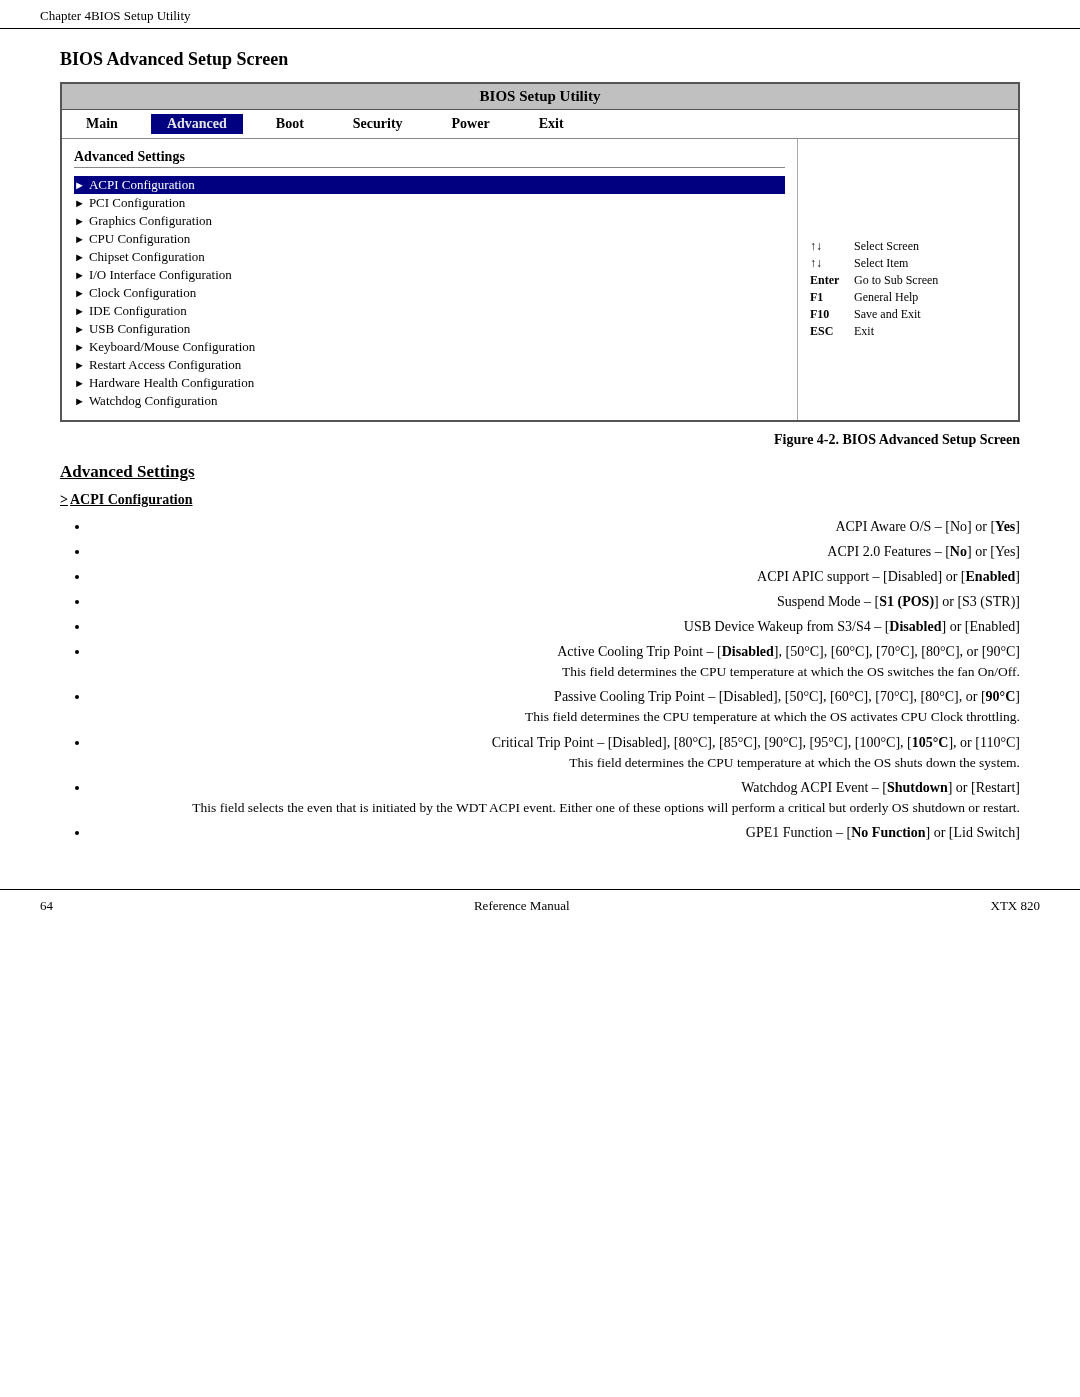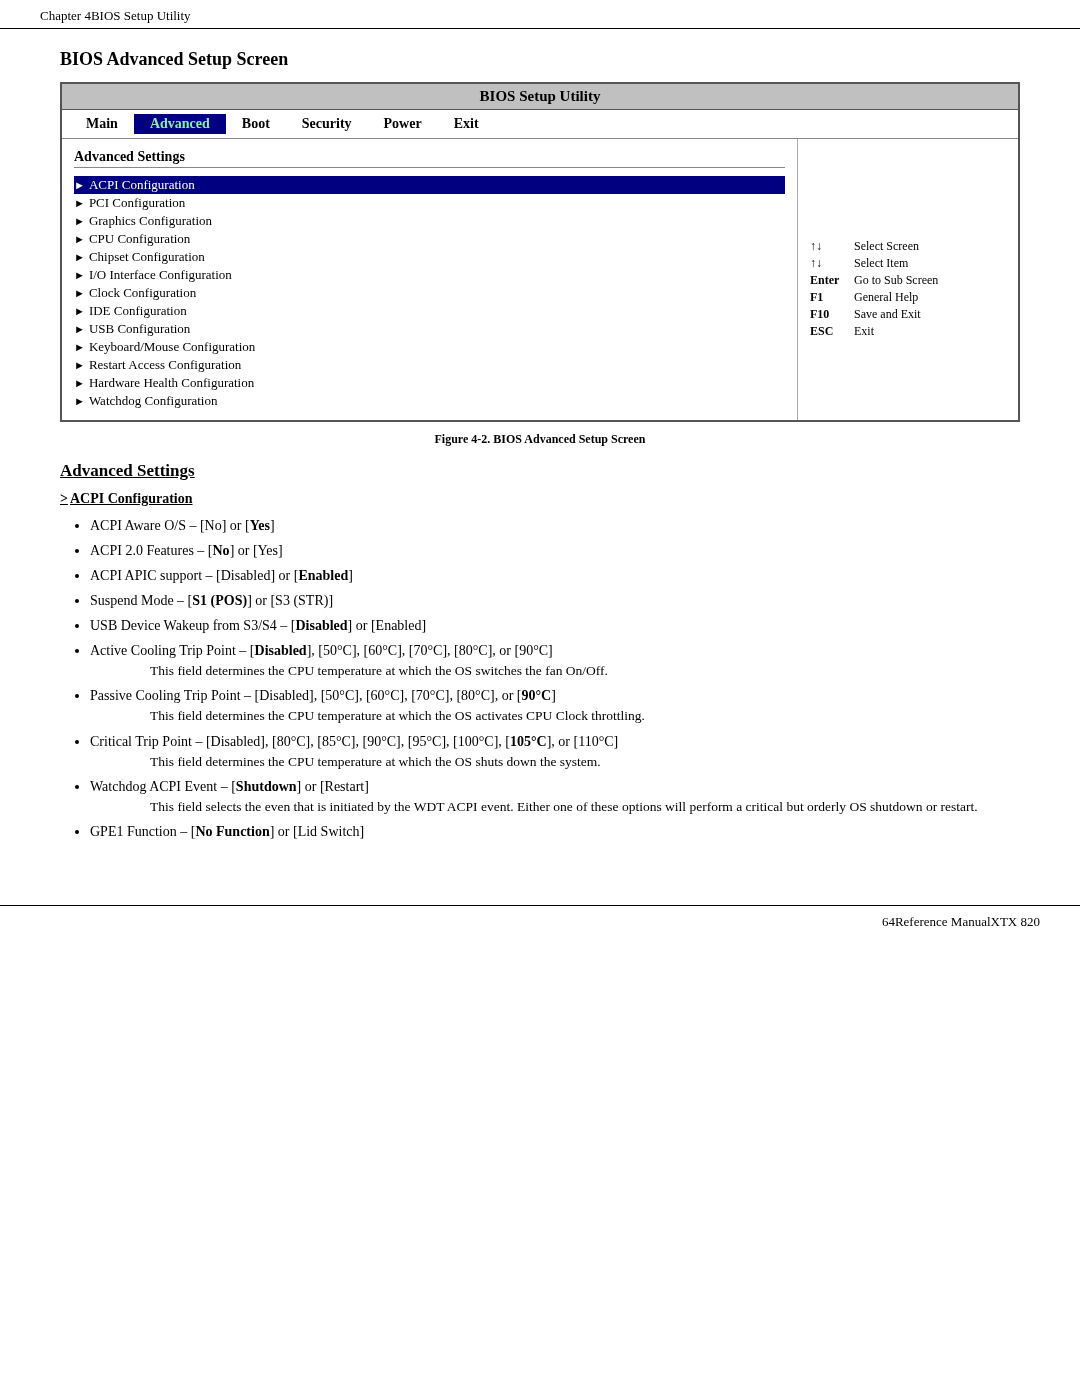--- a/index.html
+++ b/index.html
@@ -40,33 +40,33 @@
     .bios-title-bar {
       background: #c0c0c0;
       text-align: center;
       font-weight: bold;
       font-size: 15px;
       padding: 4px 0;
       border-bottom: 1px solid #555;
     }
     .bios-menu-bar {
       display: flex;
-      gap: 0;
+      gap: 17px;
       padding: 4px 8px;
       border-bottom: 1px solid #888;
       background: #fff;
     }
     .bios-menu-item {
       padding: 2px 16px;
       font-size: 14px;
       font-weight: bold;
     }
     .bios-menu-item.active {
       background: #000080;
-      color: #86efac;
+      color: #e5e5e5;
     }
     .bios-body {
       display: flex;
       padding: 0;
     }
     .bios-left {
       flex: 1;
       padding: 10px 12px;
       border-right: 1px solid #aaa;
     }
@@ -109,22 +109,22 @@
       font-size: 12px;
       margin-bottom: 2px;
     }
     .bios-key {
       font-weight: bold;
       min-width: 36px;
     }
 
     
     .figure-caption {
-      text-align: center;
-      font-size: 12px;
+      text-align: right;
+      font-size: 14px;
       margin: 6px 0 4px 0;
     }
     .figure-caption-bold {
       font-weight: bold;
     }
     .copyright-line {
       text-align: center;
       font-weight: bold;
       font-size: 13px;
       margin-bottom: 4px;
@@ -152,20 +152,21 @@
     
     ul.main-list {
       list-style: disc;
       margin-left: 30px;
       margin-bottom: 6px;
     }
     ul.main-list li {
       margin-bottom: 4px;
       font-size: 14px;
       line-height: 1.5;
+      text-align: right;
     }
     .asterisk-item {
       margin-left: 30px;
       font-size: 13.5px;
       line-height: 1.5;
       margin-bottom: 2px;
     }
     .asterisk-item::before {
       content: "✳ ";
       font-size: 10px;
@@ -173,26 +174,26 @@
     .sub-note {
       margin-left: 60px;
       font-size: 13.5px;
       line-height: 1.5;
       margin-bottom: 4px;
     }
 
     
     .page-footer {
       display: flex;
-      justify-content: flex-end;
+      justify-content: space-between;
       padding: 8px 40px 4px 40px;
       border-top: 1px solid #000;
       font-size: 13px;
       position: relative;
-      margin-top: 37px;
+      margin-top: 20px;
     }
   </style>
 </head>
 <body>
 
 <div class="page-header">
   <span>Chapter 4</span>
   <span>BIOS Setup Utility</span>
 </div>
 

